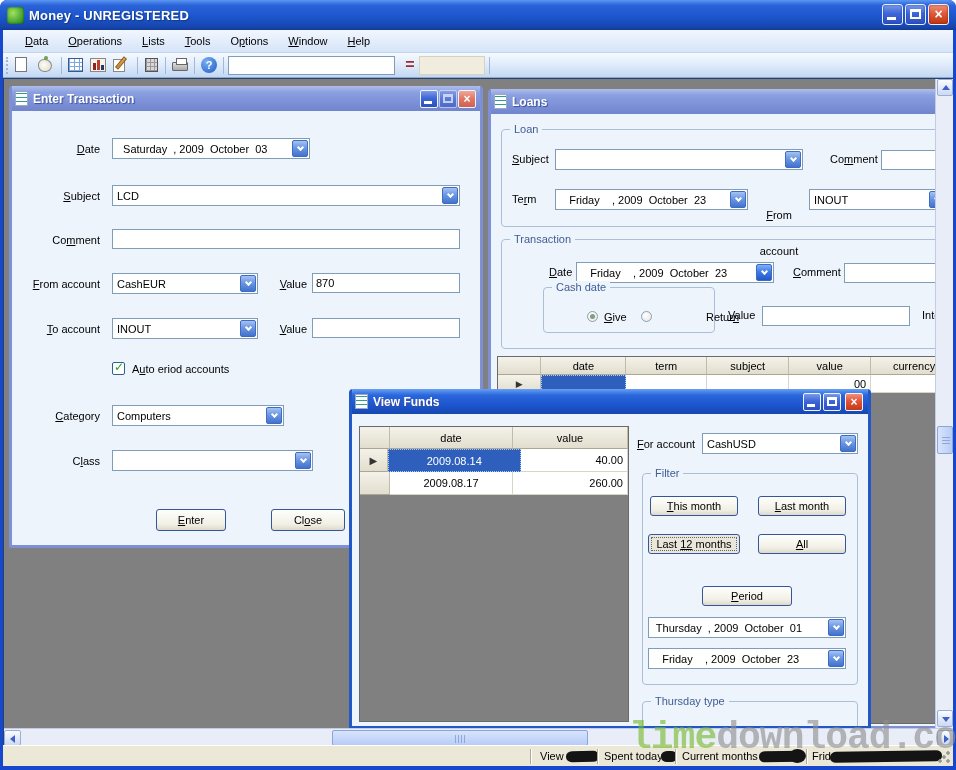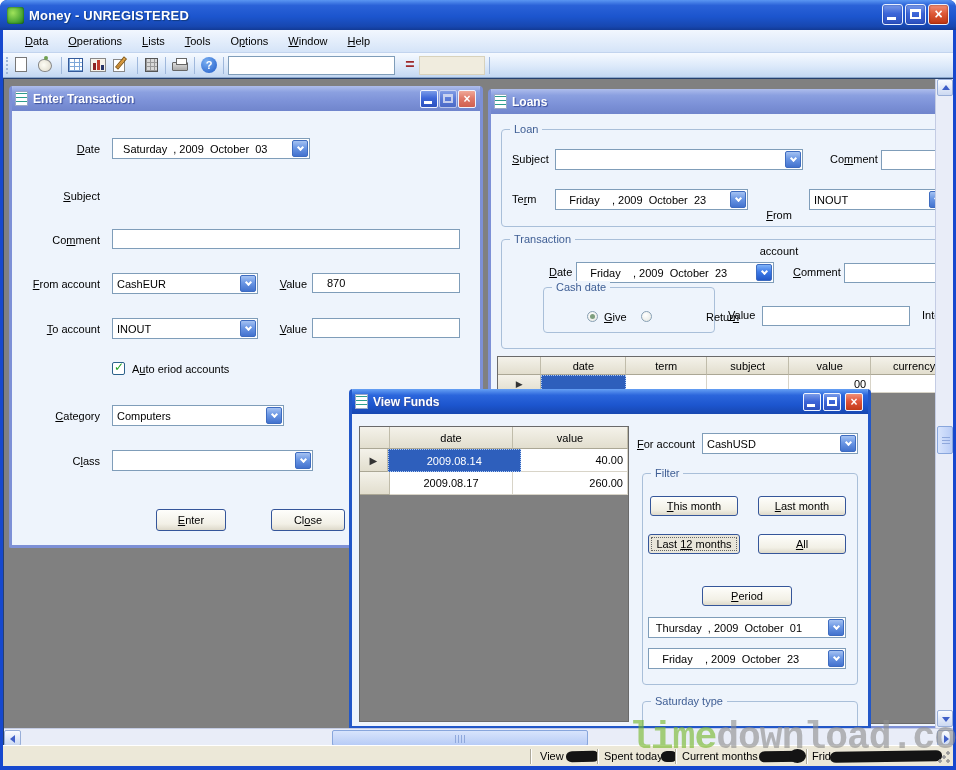--- a/index.html
+++ b/index.html
@@ -80,21 +80,21 @@
   .lbl{position:absolute;font-size:11px;line-height:13px;white-space:pre;}
   .rl{position:absolute;font-size:11px;line-height:13px;text-align:right;white-space:pre;}
   .legend-box{position:absolute;border:1px solid #A9BFD9;border-radius:4px;}
   .legend-box>.leg{position:absolute;left:8px;top:-7px;background:#EEF4FC;padding:0 4px;color:#3F5E94;font-size:11px;line-height:13px;}
   .combo{position:absolute;background:#fff;border:1px solid #7F9DB9;display:flex;align-items:center;}
   .ctext{flex:1;font-size:11px;white-space:pre;overflow:hidden;padding-left:4px;}
   .drop{width:16px;align-self:stretch;margin:1px;border-radius:2px;border:1px solid #3E6CC0;
     background:linear-gradient(180deg,#A5C2F2 0%,#6B97E4 45%,#4372CE 100%);display:flex;align-items:center;justify-content:center;}
   .drop.hot{background:linear-gradient(180deg,#7FB2F8 0%,#3E7BE8 45%,#2258C8 100%);}
   .chev{width:5px;height:5px;border-right:2px solid #fff;border-bottom:2px solid #fff;transform:rotate(45deg);margin-top:-3px;}
-  .tin{position:absolute;background:#fff;border:1px solid #7F9DB9;font-size:11px;padding:0 14px;font-family:"Liberation Sans","DejaVu Sans",sans-serif;}
+  .tin{position:absolute;background:#fff;border:1px solid #7F9DB9;font-size:11px;padding:0 3px;font-family:"Liberation Sans","DejaVu Sans",sans-serif;}
   .xp-btn{position:absolute;border:1px solid #35569A;border-radius:3px;font-size:11px;
     background:linear-gradient(180deg,#FEFEFB 0%,#F2F0E6 70%,#DDD9CA 100%);
     display:flex;align-items:center;justify-content:center;cursor:default;}
   .xp-btn.pressed{background:#E9E6DA;outline:1px dotted #666;outline-offset:-4px;}
   .checkbox{position:absolute;width:13px;height:13px;background:#fff;border:1px solid #2C628B;border-radius:2px;}
   .checkbox .chk{position:absolute;left:1px;top:-3px;color:#21A121;font-weight:bold;font-size:12px;}
   .radio{position:absolute;width:11px;height:11px;border:1px solid #88A0B4;border-radius:50%;background:radial-gradient(circle at 40% 35%,#fff,#E4E6E0);}
   .radio.sel:before{content:"";position:absolute;left:2px;top:2px;width:5px;height:5px;border-radius:50%;background:#7E9E7E;}
 
   
@@ -308,20 +308,26 @@
 
       <span class="rl" style="left:8px;top:57px;width:80px;"><span></span><u>D</u><span>ate</span></span>
       <div class="combo" style="left:100px;top:52px;width:198px;height:21px;">
         <span class="ctext">  Saturday  , 2009  October  03</span>
         <span class="drop">
             <i class="chev"></i>
           </span>
       </div>
 
       <span class="rl" style="left:8px;top:104px;width:80px;"><span></span><u>S</u><span>ubject</span></span>
+      <div class="combo" style="left:100px;top:99px;width:348px;height:21px;">
+        <span class="ctext">LCD</span>
+        <span class="drop">
+            <i class="chev"></i>
+          </span>
+      </div>
 
       <span class="rl" style="left:8px;top:148px;width:80px;"><span>Co</span><u>m</u><span>ment</span></span>
       <input class="tin" style="left: 100px; top: 143px; width: 348px; height: 20px;" value="">
 
       <span class="rl" style="left:8px;top:192px;width:80px;"><span></span><u>F</u><span>rom account</span></span>
       <div class="combo" style="left:100px;top:187px;width:146px;height:21px;">
         <span class="ctext">CashEUR</span>
         <span class="drop">
             <i class="chev"></i>
           </span>
@@ -435,21 +441,21 @@
           </span>
       </div>
       <div class="combo" style="left:296px;top:259px;width:198px;height:21px;">
         <span class="ctext">   Friday    , 2009  October  23</span>
         <span class="drop">
             <i class="chev"></i>
           </span>
       </div>
 
       <div class="legend-box" style="left:290px;top:312px;width:216px;height:40px;">
-        <span class="leg">Saturday type</span>
+        <span class="leg">Thursday type</span>
       </div>
     </div>
 
     <div class="vscroll">
       <div class="sbtn" style="left:1px;top:0;width:16px;height:17px;">
         <span class="tri" style="left:4px;top:5px;border-left:4px solid transparent;border-right:4px solid transparent;border-bottom:5px solid #4060C8;"></span>
       </div>
       <div class="thumb" style="left:1px;top:347px;width:16px;height:28px;">
         <span class="ridges-v"></span>
       </div>

